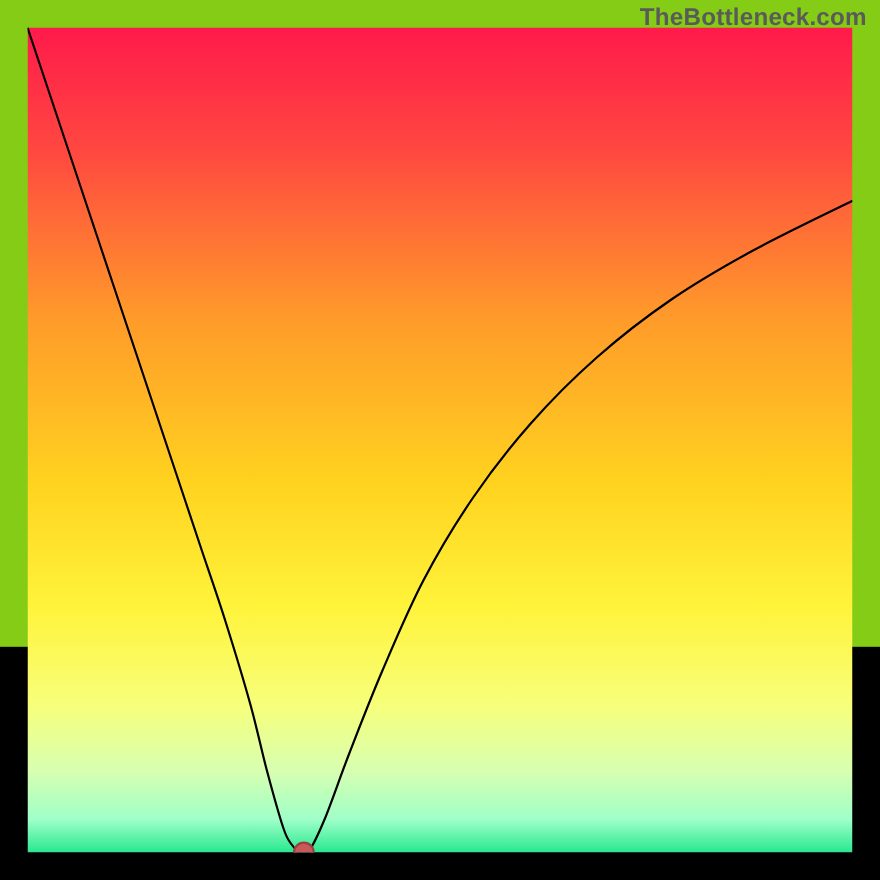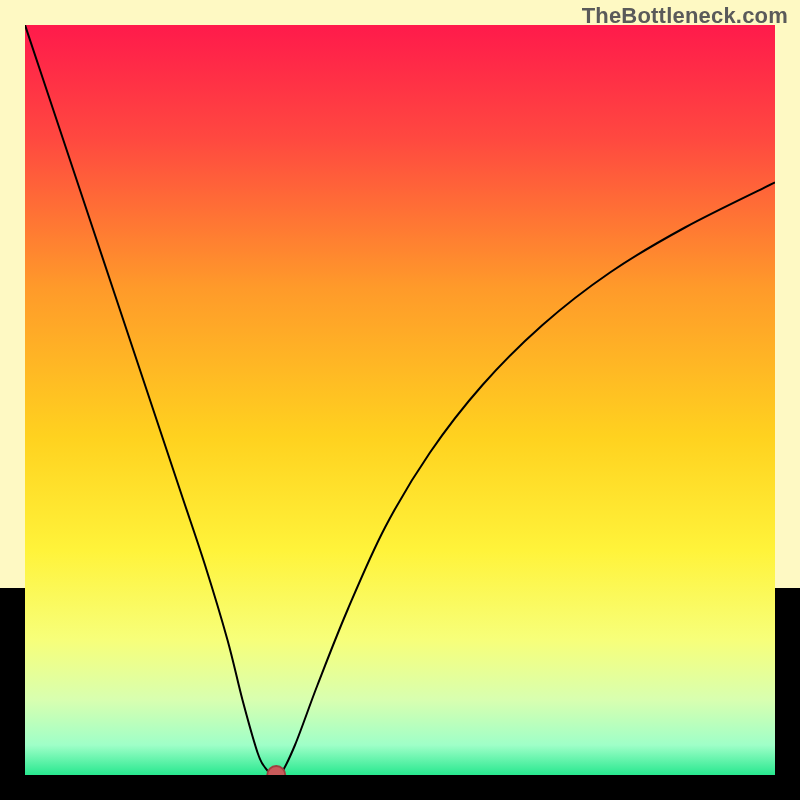--- a/index.html
+++ b/index.html
@@ -10,21 +10,21 @@
     overflow: hidden;
     background: #000;
     font-family: Arial, Helvetica, sans-serif;
   }
   .frame {
     position: absolute;
     left: 0;
     top: 0;
     width: 800px;
     height: 588px;
-    background: #fef9c3;
+    background: #84cc16;
   }
   .plot {
     position: absolute;
     left: 25px;
     top: 25px;
     width: 750px;
     height: 750px;
   }
   .watermark {
     position: absolute;

